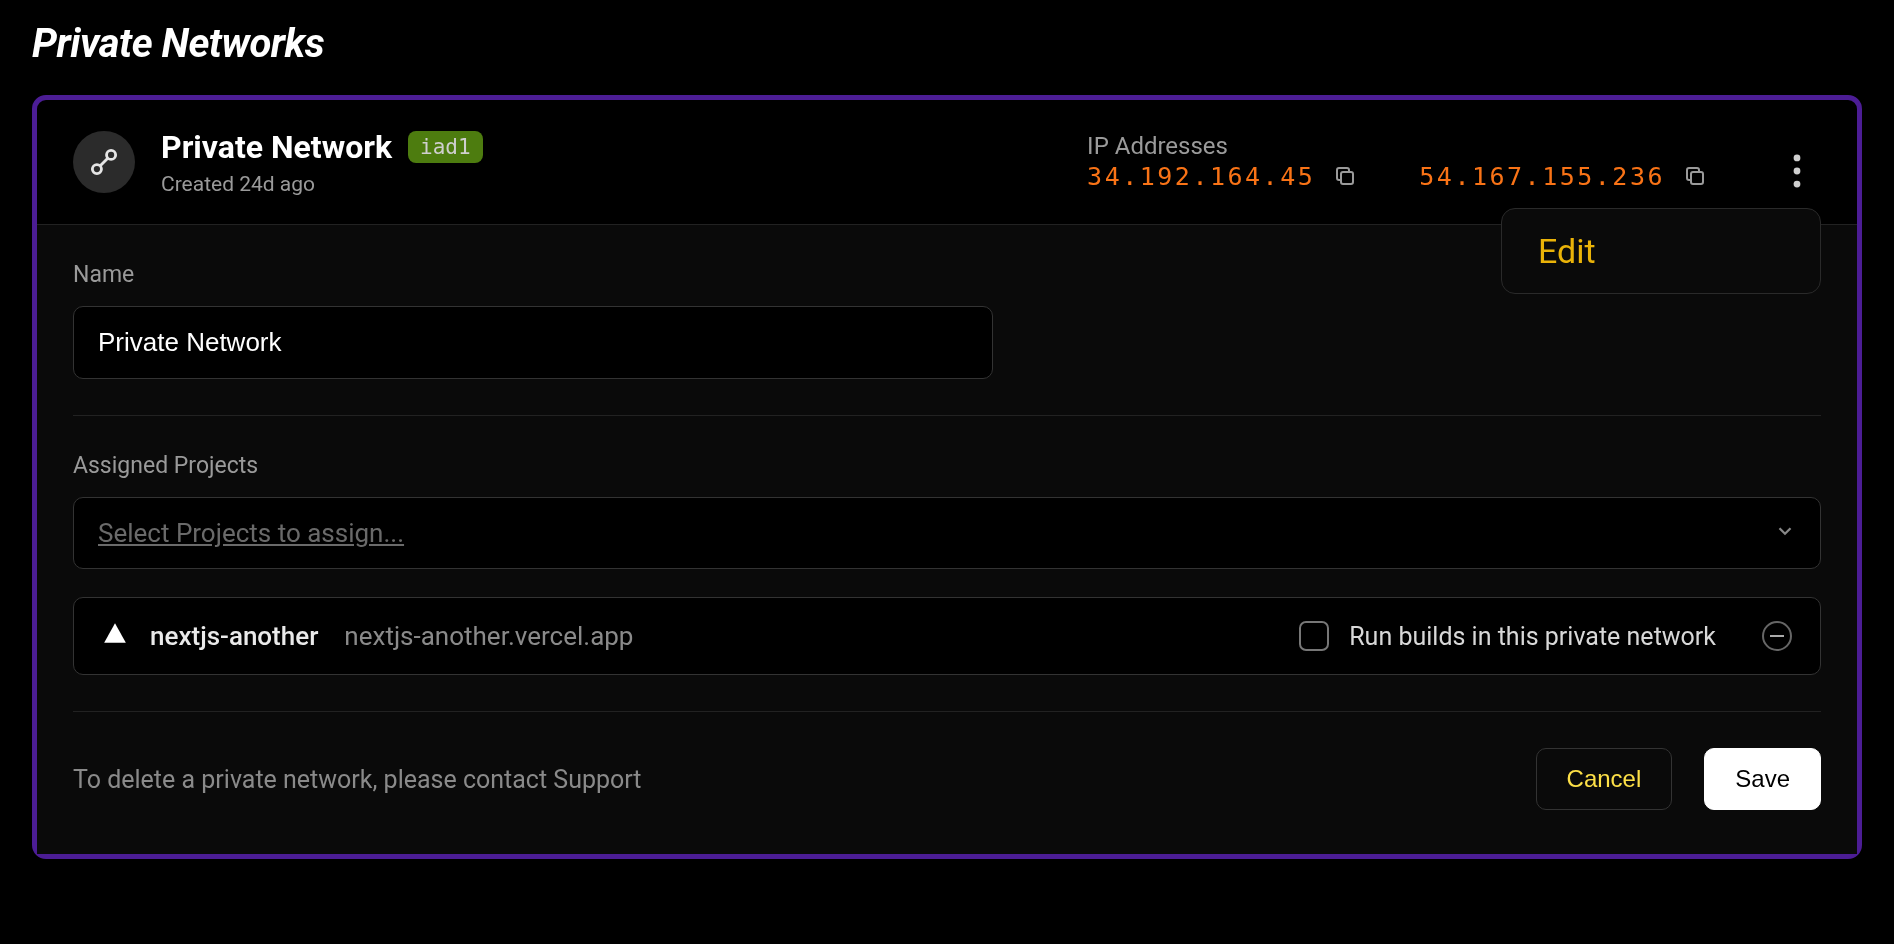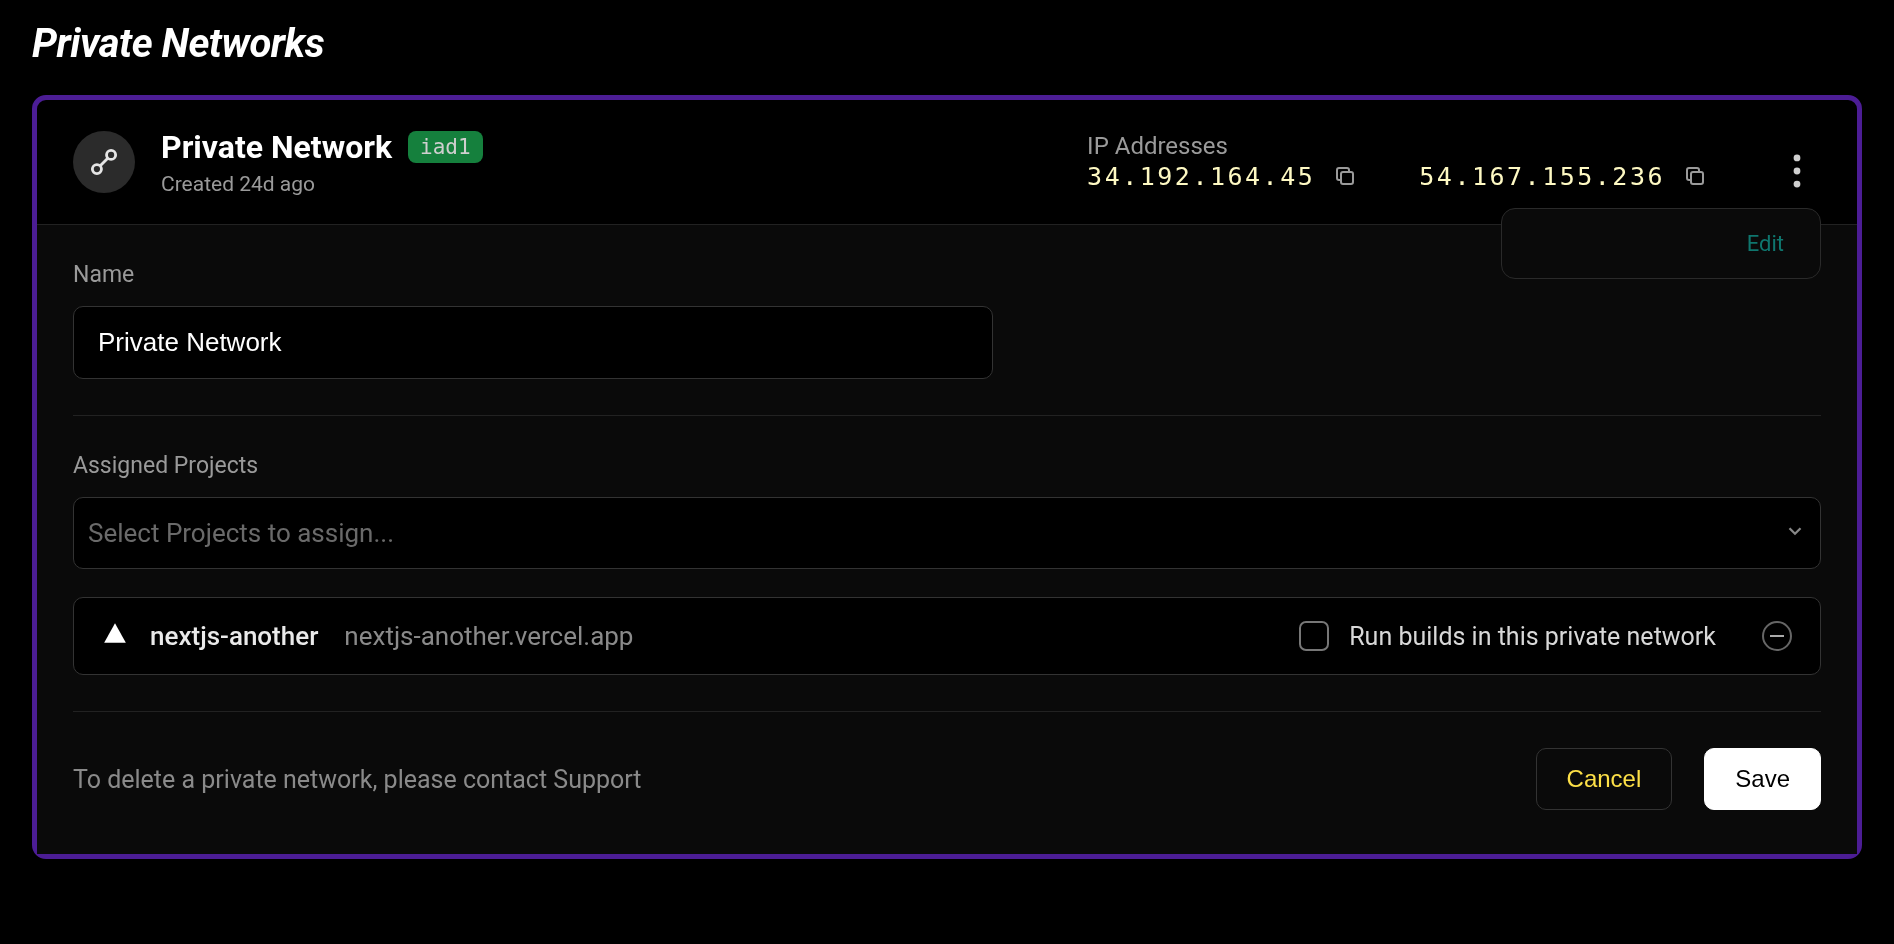--- a/index.html
+++ b/index.html
@@ -44,21 +44,21 @@
     flex-shrink: 0;
   }
   .net-icon svg { width: 34px; height: 34px; }
   .net-title-block { flex: 0 0 auto; }
   .net-title-line { display: flex; align-items: center; gap: 16px; }
   .net-title {
     font-size: 32px;
     font-weight: 700;
   }
   .region-badge {
-    background: #15803d;
+    background: #4d7c0f;
     color: #cfcfcf;
     font-family: "SFMono-Regular", ui-monospace, Menlo, Consolas, monospace;
     font-size: 21px;
     padding: 4px 12px;
     border-radius: 8px;
   }
   .net-created {
     font-size: 21px;
     color: #9a9a9a;
     margin-top: 6px;
@@ -73,21 +73,21 @@
     color: #9a9a9a;
     margin-bottom: 0;
   }
   .ip-row {
     display: flex;
     align-items: center;
     gap: 14px;
     font-family: "SFMono-Regular", ui-monospace, Menlo, Consolas, monospace;
     font-size: 25px;
     letter-spacing: 2.5px;
-    color: #fef9c3;
+    color: #f97316;
   }
   .ip-row .gap { width: 30px; }
   .copy-btn {
     background: none; border: none; cursor: pointer; padding: 4px;
     display: inline-flex;
   }
   .copy-btn svg { width: 24px; height: 24px; stroke: #9a9a9a; }
 
   .kebab {
     position: absolute;
@@ -103,23 +103,22 @@
     right: 36px;
     top: 108px;
     width: 320px;
     background: #0a0a0a;
     border: 1px solid #2a2a2a;
     border-radius: 14px;
     padding: 22px 36px;
     z-index: 10;
   }
   .popover-item {
-    font-size: 22px;
-    color: #0f766e;
-    text-align: right;
+    font-size: 34px;
+    color: #eab308;
   }
 
   
   .card-body {
     background: #0a0a0a;
     padding: 36px 36px 44px 36px;
   }
   .field-label {
     font-size: 23px;
     color: #9a9a9a;
@@ -140,26 +139,27 @@
     background: #222;
     margin: 36px 0;
   }
 
   .select-box {
     position: relative;
     width: 100%;
     background: #000;
     border: 1px solid #333;
     border-radius: 10px;
-    padding: 20px 14px;
+    padding: 20px 24px;
     font-size: 26px;
     color: #6a6a6a;
     cursor: pointer;
     display: flex;
     align-items: center;
+    text-decoration: underline;
   }
   .select-box .chev {
     margin-left: auto;
   }
   .select-box .chev svg { width: 22px; height: 22px; stroke: #888; }
 
   .project-row {
     margin-top: 28px;
     background: #000;
     border: 1px solid #333;

